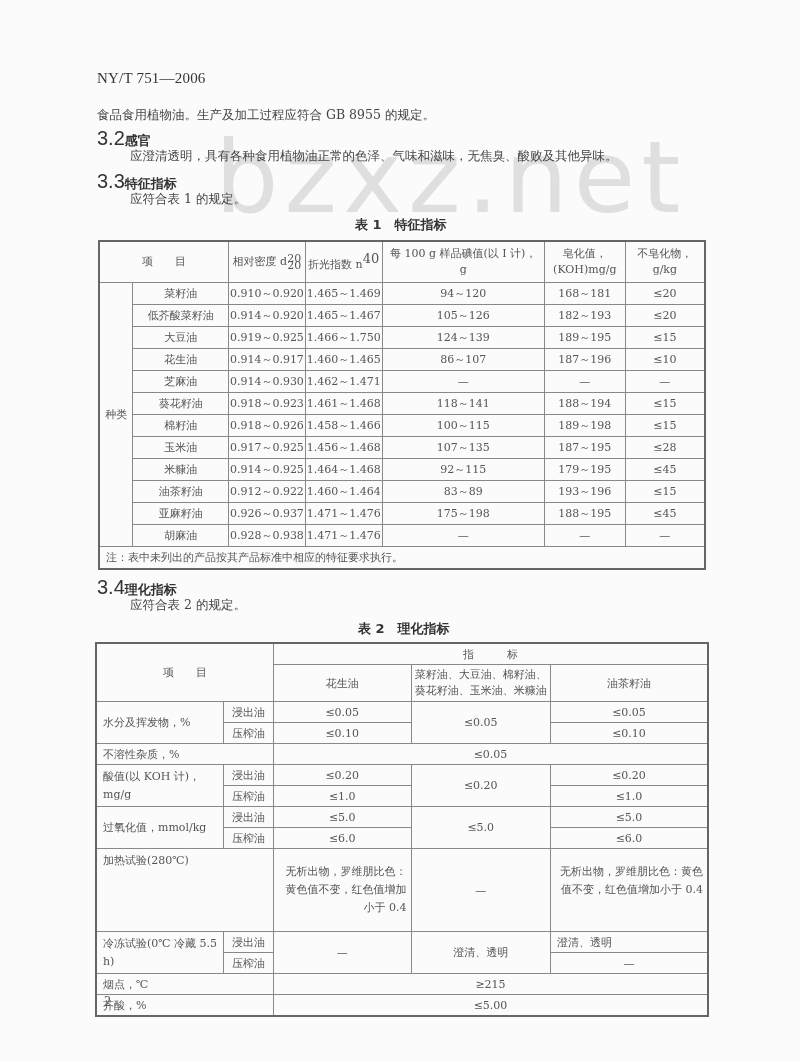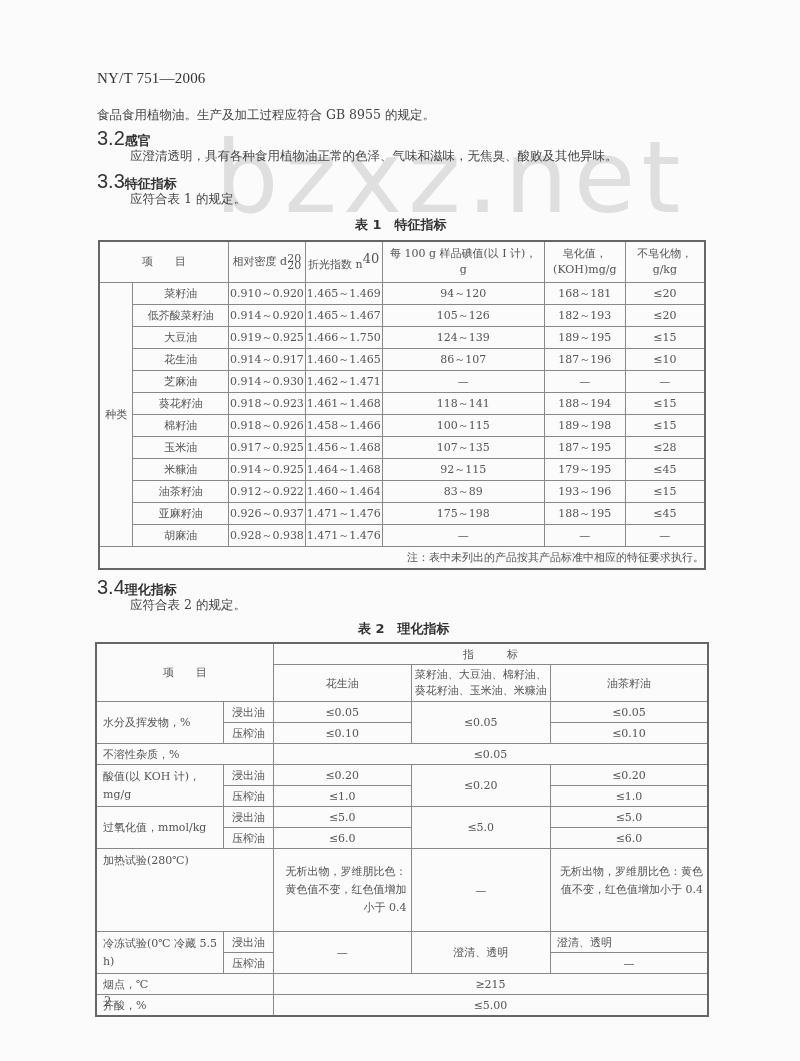--- a/index.html
+++ b/index.html
@@ -14,21 +14,21 @@
   .tcap { position: absolute; font-size: 13px; font-weight: bold; color: #333; font-family: "DejaVu Sans", sans-serif; white-space: nowrap; }
   .watermark {
     position: absolute; left: 215px; top: 128px; font-family: "DejaVu Sans", sans-serif; font-weight: normal;
     font-size: 100px; color: rgba(200,200,200,0.55); letter-spacing: 6px; line-height: 1; pointer-events: none;
   }
   table { border-collapse: collapse; position: absolute; font-size: 11px; color: #555; }
   td, th { border: 1px solid #888; text-align: center; font-weight: normal; padding: 0; }
   #t1 { left: 98px; top: 240px; width: 608px; border: 2px solid #666; }
   #t1 .hd td { height: 40px; line-height: 16px; }
   #t1 .row td { height: 21px; }
-  #t1 .note { text-align: right; padding-left: 0; height: 21px; }
+  #t1 .note { text-align: left; padding-left: 6px; height: 21px; }
   #t2 { left: 95px; top: 642px; width: 614px; border: 2px solid #666; }
   #t2 td { height: 20px; }
   #t2 .left { text-align: left; padding-left: 6px; }
   #t2 .heat { text-align: right; padding: 14px 4px; line-height: 18px; vertical-align: top; }
   .page-num { position: absolute; left: 104px; top: 994px; font-size: 14px; color: #555; font-family: "Liberation Serif", serif; }
   sup, sub { font-size: 13px; }
 </style>
 </head>
 <body>
 

